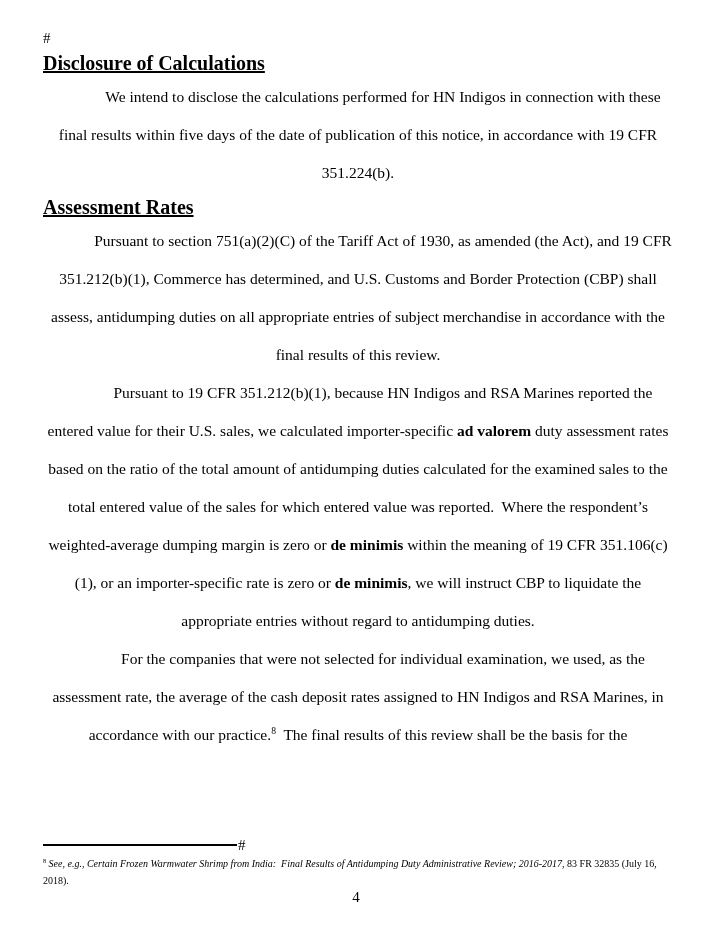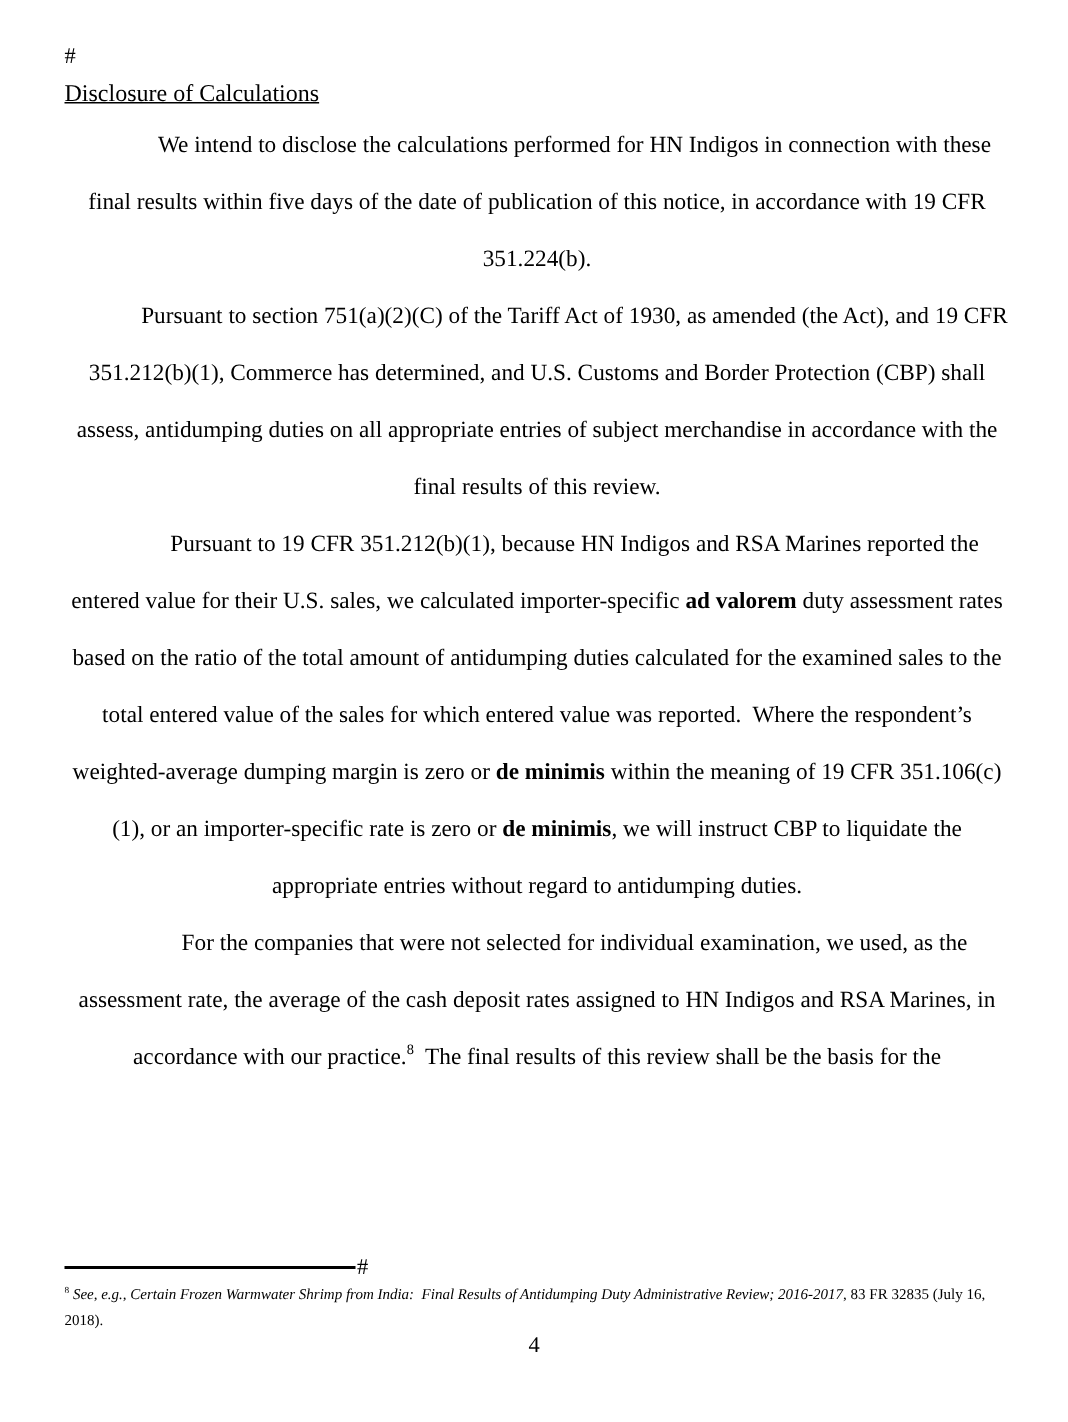--- a/index.html
+++ b/index.html
@@ -16,24 +16,24 @@
     position: absolute;
     left: 43px;
     top: 28px;
     width: 630px;
   }
   .header-marker {
     font-size: 15px;
     line-height: 20px;
   }
   .heading {
-    font-size: 16px;
+    font-size: 20px;
     line-height: 30px;
     text-decoration: underline;
-    font-weight: normal;
+    font-weight: bold;
     margin: 0;
   }
   .para {
     margin: 0;
     font-size: 15.5px;
     line-height: 38px;
     text-indent: 50px;
     white-space: pre-wrap;
     text-align: center;
   }
@@ -87,20 +87,21 @@
 
 <div class="page">
 
   <div class="body-text">
     <div class="header-marker">#</div>
 
     <div class="heading">Disclosure of Calculations</div>
 
     <p class="para"><span>We intend to disclose the calculations performed for HN Indigos in connection with these final results within five days of the date of publication of this notice, in accordance with 19 CFR 351.224(b).</span></p>
 
+    <div class="heading">Assessment Rates</div>
 
     <p class="para"><span>Pursuant to section 751(a)(2)(C) of the Tariff Act of 1930, as amended (the Act), and 19 CFR 351.212(b)(1), Commerce has determined, and U.S. Customs and Border Protection (CBP) shall assess, antidumping duties on all appropriate entries of subject merchandise in accordance with the final results of this review.</span></p>
 
     <p class="para"><span>Pursuant to 19 CFR 351.212(b)(1), because HN Indigos and RSA Marines reported the entered value for their U.S. sales, we calculated importer-specific </span><span class="bold-italic">ad valorem</span><span> duty assessment rates based on the ratio of the total amount of antidumping duties calculated for the examined sales to the total entered value of the sales for which entered value was reported.  Where the respondent’s weighted-average dumping margin is zero or </span><span class="bold-italic">de minimis</span><span> within the meaning of 19 CFR 351.106(c)(1), or an importer-specific rate is zero or </span><span class="bold-italic">de minimis</span><span>, we will instruct CBP to liquidate the appropriate entries without regard to antidumping duties.</span></p>
 
     <p class="para"><span>For the companies that were not selected for individual examination, we used, as the assessment rate, the average of the cash deposit rates assigned to HN Indigos and RSA Marines, in accordance with our practice.</span><span class="sup">8</span><span>  The final results of this review shall be the basis for the</span></p>
   </div>
 
   <div class="footnote-area">
     <div class="footnote-sep">

